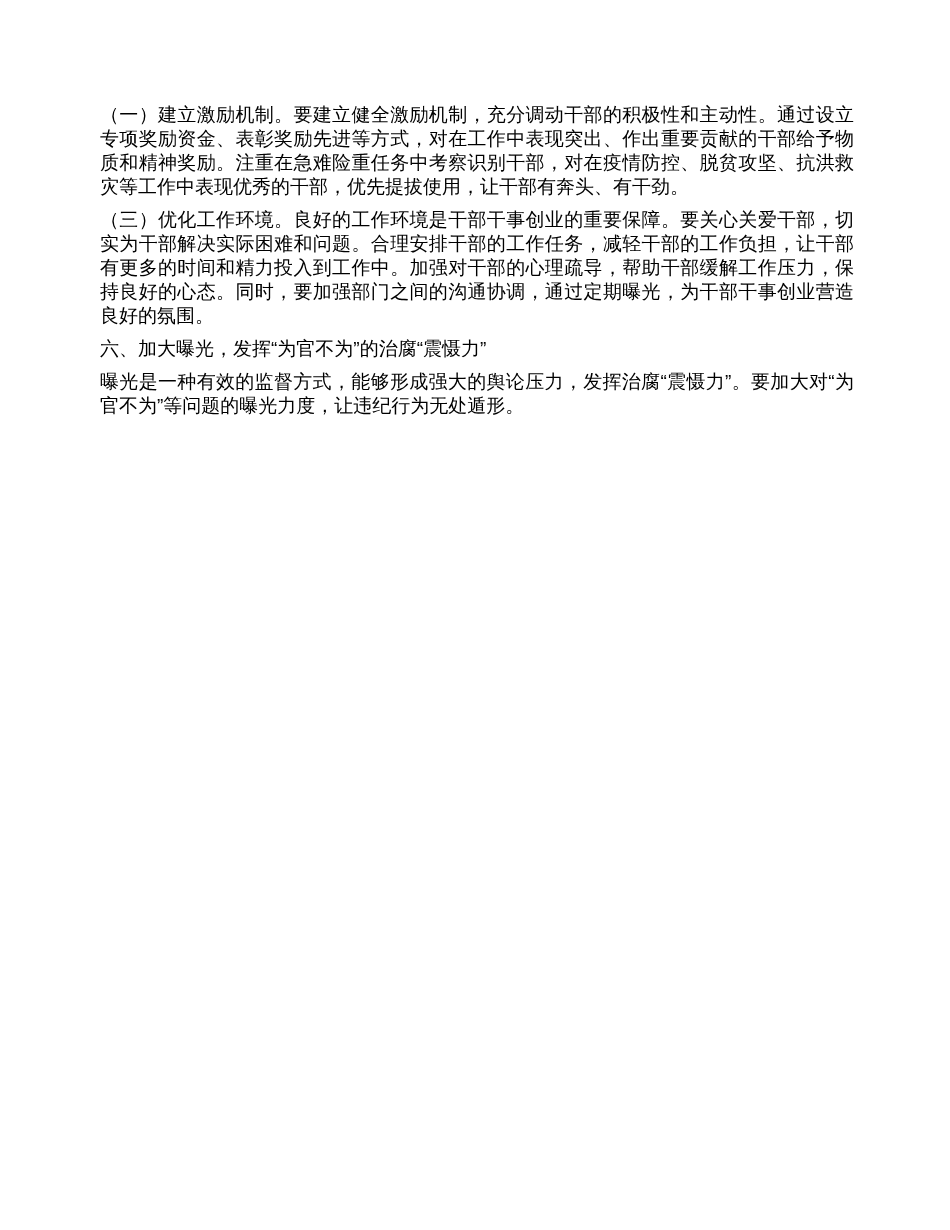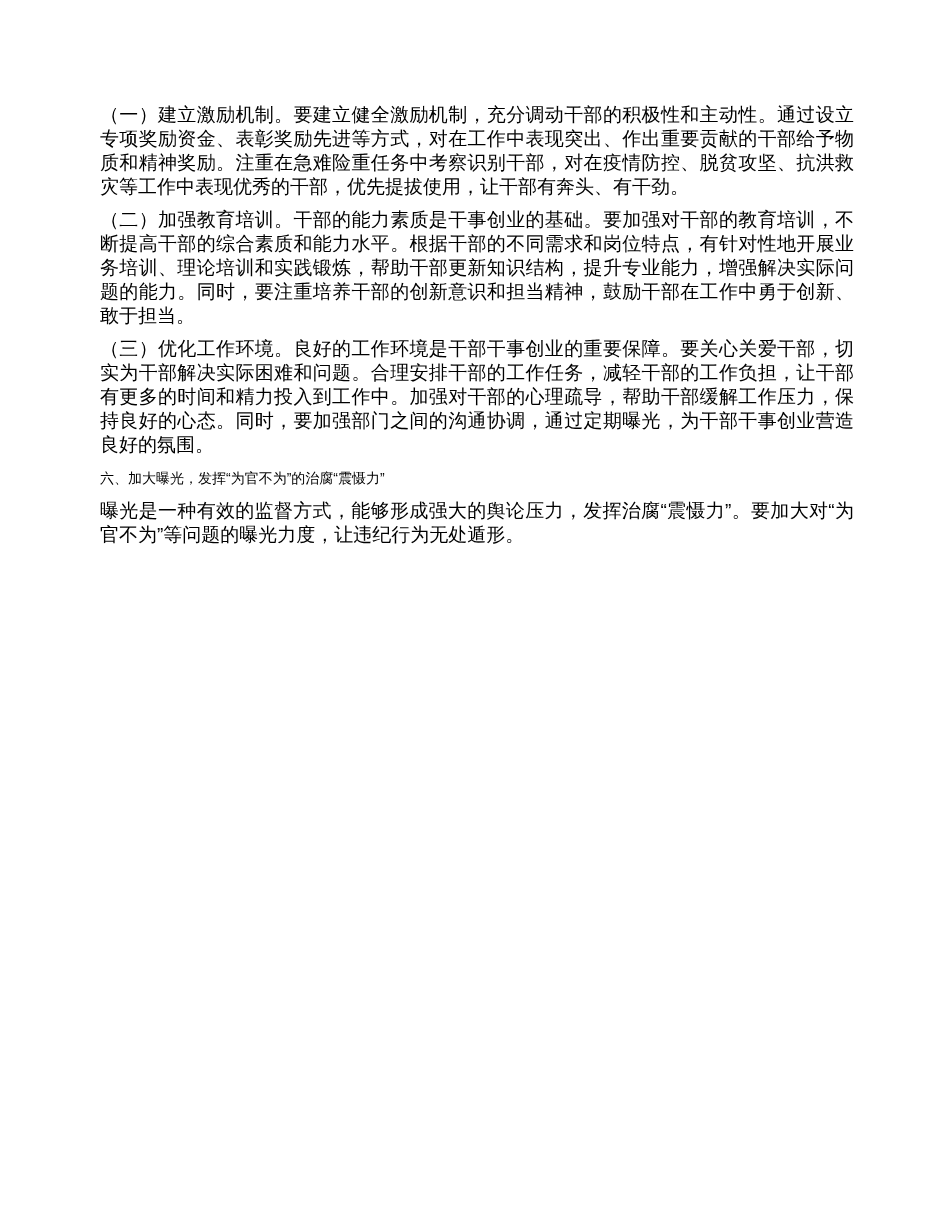--- a/index.html
+++ b/index.html
@@ -24,27 +24,26 @@
     line-height: 24px;
     text-align: justify;
     text-justify: inter-ideograph;
   }
   .doc-paragraph {
     margin: 0 8px 9px 0;
   }
   .doc-heading {
     margin: 0 0 9px 0;
     font-weight: normal;
-    font-size: 14px;
+    font-size: 19px;
     line-height: 24px;
     text-align: left;
   }
 </style>
 </head>
 <body>
 
 <div class="doc-page">
   <p class="doc-paragraph">（一）建立激励机制。要建立健全激励机制，充分调动干部的积极性和主动性。通过设立专项奖励资金、表彰奖励先进等方式，对在工作中表现突出、作出重要贡献的干部给予物质和精神奖励。注重在急难险重任务中考察识别干部，对在疫情防控、脱贫攻坚、抗洪救灾等工作中表现优秀的干部，优先提拔使用，让干部有奔头、有干劲。</p>
-  <p class="doc-paragraph">（二）加强教育培训。干部的能力素质是干事创业的基础。要加强对干部的教育培训，不断提高干部的综合素质和能力水平。根据干部的不同需求和岗位特点，有针对性地开展业务培训、理论培训和实践锻炼，帮助干部更新知识结构，提升专业能力，增强解决实际问题的能力。同时，要注重培养干部的创新意识和担当精神，鼓励干部在工作中勇于创新、敢于担当。</p>
   <p class="doc-paragraph">（三）优化工作环境。良好的工作环境是干部干事创业的重要保障。要关心关爱干部，切实为干部解决实际困难和问题。合理安排干部的工作任务，减轻干部的工作负担，让干部有更多的时间和精力投入到工作中。加强对干部的心理疏导，帮助干部缓解工作压力，保持良好的心态。同时，要加强部门之间的沟通协调，通过定期曝光，为干部干事创业营造良好的氛围。</p>
   <h2 class="doc-heading">六、加大曝光，发挥“为官不为”的治腐“震慑力”</h2>
   <p class="doc-paragraph">曝光是一种有效的监督方式，能够形成强大的舆论压力，发挥治腐“震慑力”。要加大对“为官不为”等问题的曝光力度，让违纪行为无处遁形。</p>
 </div>
 
 </body></html>

